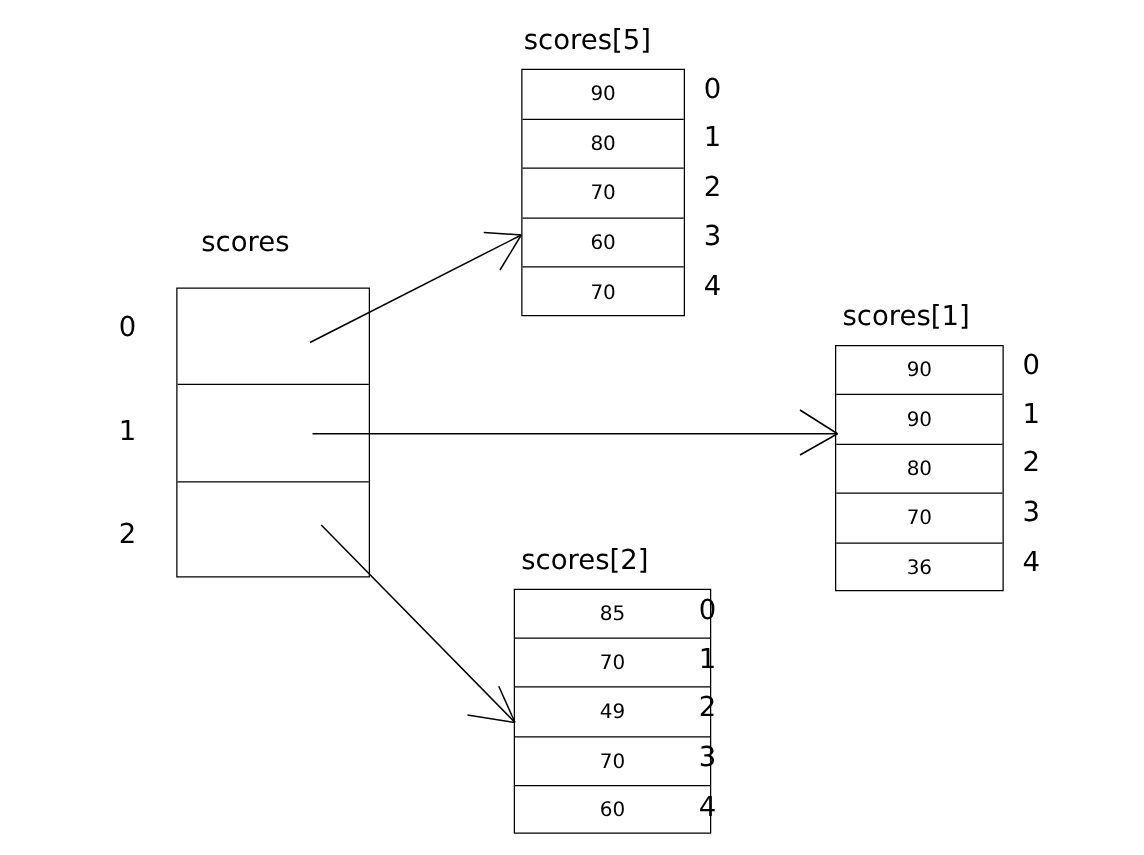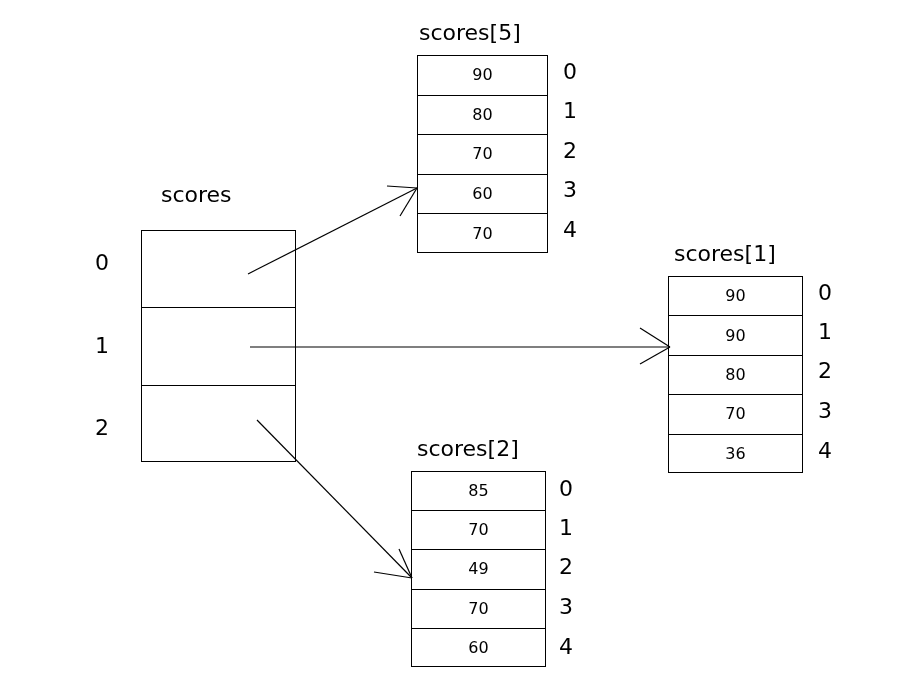--- a/index.html
+++ b/index.html
@@ -69,21 +69,21 @@
     stroke-width: 1.2;
     fill: none;
   }
 
   
   #scores-root-box   { left: 141px; top: 230px; width: 155px; height: 232px; }
   #scores-root-box .cell { height: 77.33px; }
 
   #scores0-box { left: 417px; top: 55px;  width: 131px; height: 198px; }
   #scores1-box { left: 668px; top: 276px; width: 135px; height: 197px; }
-  #scores2-box { left: 411px; top: 471px; width: 135px; height: 196px; }
+  #scores2-box { left: 411px; top: 471px; width: 158px; height: 196px; }
   #scores0-box .cell { height: 39.6px; }
   #scores1-box .cell { height: 39.4px; }
   #scores2-box .cell { height: 39.2px; }
 </style>
 </head>
 <body>
 
 <div id="canvas">
 
   <div class="array-title" id="title-root" style="left:161px; top:184px;">scores</div>

